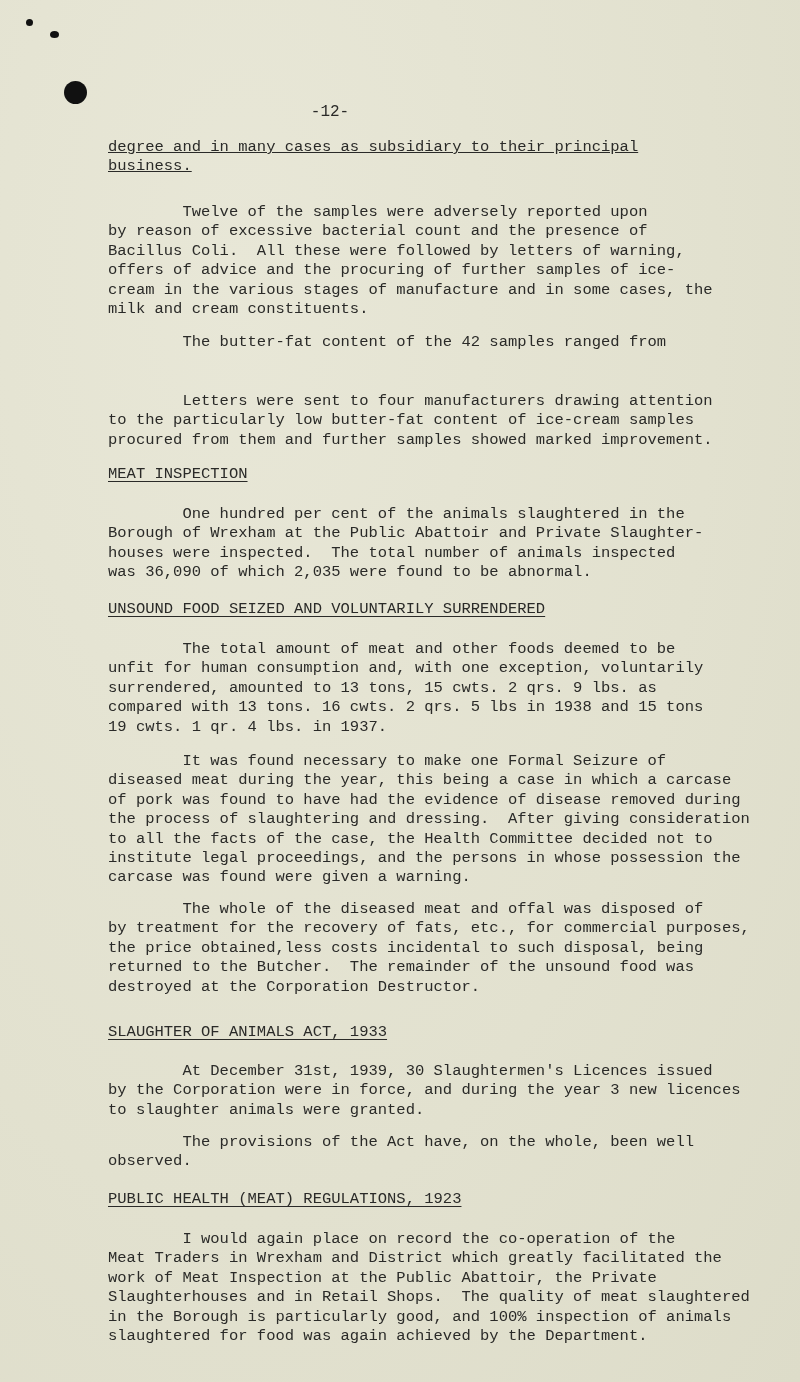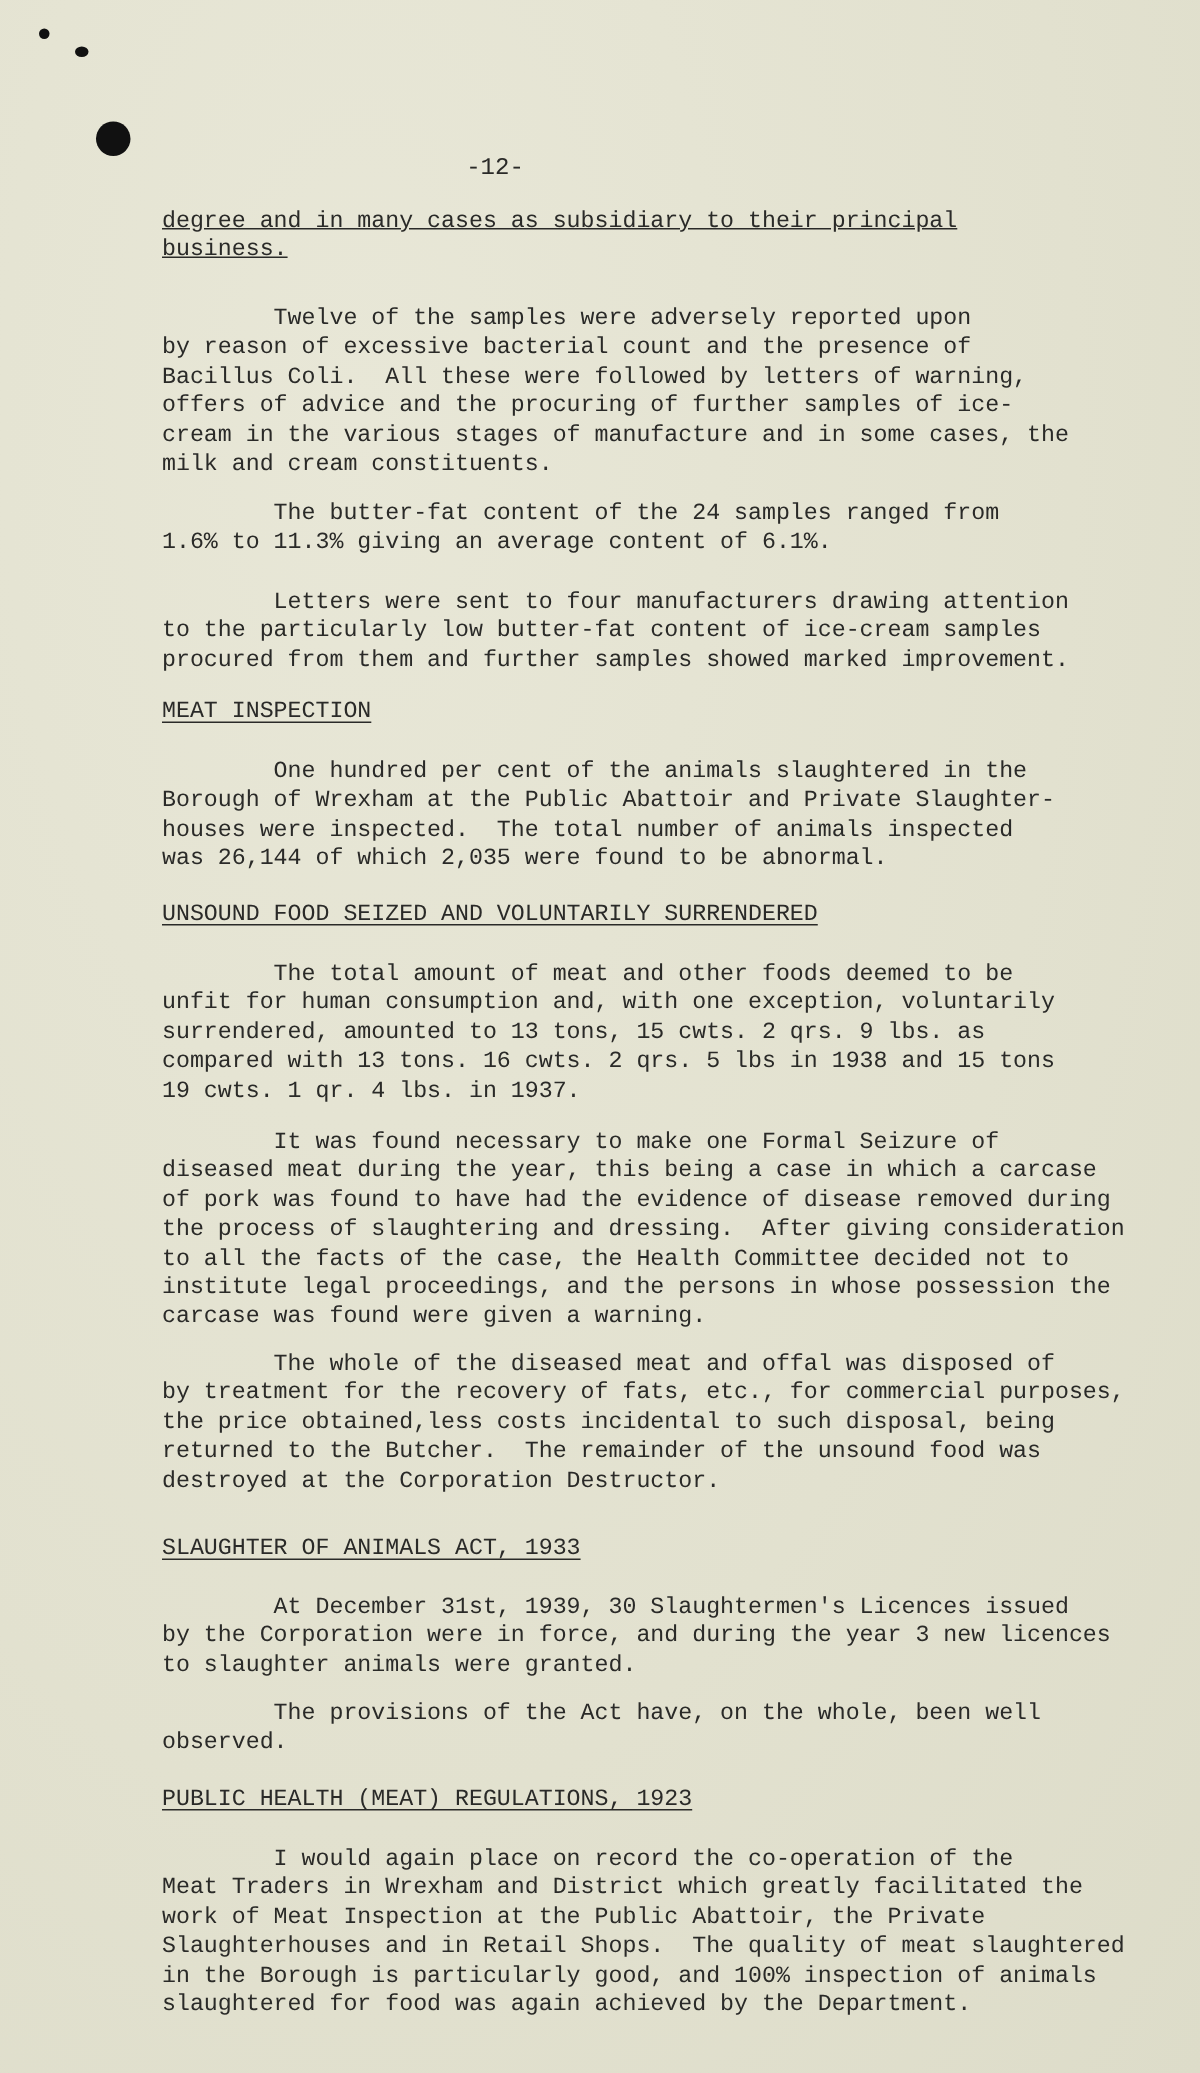--- a/index.html
+++ b/index.html
@@ -24,25 +24,25 @@
 <body>
 
 <div class="mark" style="left:26px;top:19px;width:7px;height:7px;"></div>
 <div class="mark" style="left:50px;top:31px;width:9px;height:7px;"></div>
 <div class="mark" style="left:64px;top:81px;width:23px;height:23px;"></div>
 
 <div class="page-number">-12-</div>
 
 <div class="block" style="top:138px;text-decoration:underline;"><span class="line">degree and in many cases as subsidiary to their principal</span><span class="line">business.</span></div>
 <div class="block" style="top:203px;"><span class="line">        Twelve of the samples were adversely reported upon</span><span class="line">by reason of excessive bacterial count and the presence of</span><span class="line">Bacillus Coli.  All these were followed by letters of warning,</span><span class="line">offers of advice and the procuring of further samples of ice-</span><span class="line">cream in the various stages of manufacture and in some cases, the</span><span class="line">milk and cream constituents.</span></div>
-<div class="block" style="top:333px;"><span class="line">        The butter-fat content of the 24 samples ranged from</span><span class="line">1.6% to 11.3% giving an average content of 6.1%.</span></div>
+<div class="block" style="top:333px;"><span class="line">        The butter-fat content of the 42 samples ranged from</span></div>
 <div class="block" style="top:392px;"><span class="line">        Letters were sent to four manufacturers drawing attention</span><span class="line">to the particularly low butter-fat content of ice-cream samples</span><span class="line">procured from them and further samples showed marked improvement.</span></div>
 
 <div class="heading" style="top:465px;">MEAT  INSPECTION</div>
-<div class="block" style="top:505px;"><span class="line">        One hundred per cent of the animals slaughtered in the</span><span class="line">Borough of Wrexham at the Public Abattoir and Private Slaughter-</span><span class="line">houses were inspected.  The total number of animals inspected</span><span class="line">was 26,144 of which 2,035 were found to be abnormal.</span></div>
+<div class="block" style="top:505px;"><span class="line">        One hundred per cent of the animals slaughtered in the</span><span class="line">Borough of Wrexham at the Public Abattoir and Private Slaughter-</span><span class="line">houses were inspected.  The total number of animals inspected</span><span class="line">was 36,090 of which 2,035 were found to be abnormal.</span></div>
 
 <div class="heading" style="top:600px;">UNSOUND FOOD SEIZED AND VOLUNTARILY SURRENDERED</div>
 <div class="block" style="top:640px;"><span class="line">        The total amount of meat and other foods deemed to be</span><span class="line">unfit for human consumption and, with one exception, voluntarily</span><span class="line">surrendered, amounted to 13 tons, 15 cwts. 2 qrs. 9 lbs. as</span><span class="line">compared with 13 tons. 16 cwts. 2 qrs. 5 lbs in 1938 and 15 tons</span><span class="line">19 cwts. 1 qr. 4 lbs. in 1937.</span></div>
 
 <div class="block" style="top:752px;"><span class="line">        It was found necessary to make one Formal Seizure of</span><span class="line">diseased meat during the year, this being a case in which a carcase</span><span class="line">of pork was found to have had the evidence of disease removed during</span><span class="line">the process of slaughtering and dressing.  After giving consideration</span><span class="line">to all the facts of the case, the Health Committee decided not to</span><span class="line">institute legal proceedings, and the persons in whose possession the</span><span class="line">carcase was found were given a warning.</span></div>
 <div class="block" style="top:900px;"><span class="line">        The whole of the diseased meat and offal was disposed of</span><span class="line">by treatment for the recovery of fats, etc., for commercial purposes,</span><span class="line">the price obtained,less costs incidental to such disposal, being</span><span class="line">returned to the Butcher.  The remainder of the unsound food was</span><span class="line">destroyed at the Corporation Destructor.</span></div>
 
 <div class="heading" style="top:1023px;">SLAUGHTER OF ANIMALS ACT, 1933</div>
 <div class="block" style="top:1062px;"><span class="line">        At December 31st, 1939, 30 Slaughtermen's Licences issued</span><span class="line">by the Corporation were in force, and during the year 3 new licences</span><span class="line">to slaughter animals were granted.</span></div>
 <div class="block" style="top:1133px;"><span class="line">        The provisions of the Act have, on the whole, been well</span><span class="line">observed.</span></div>

